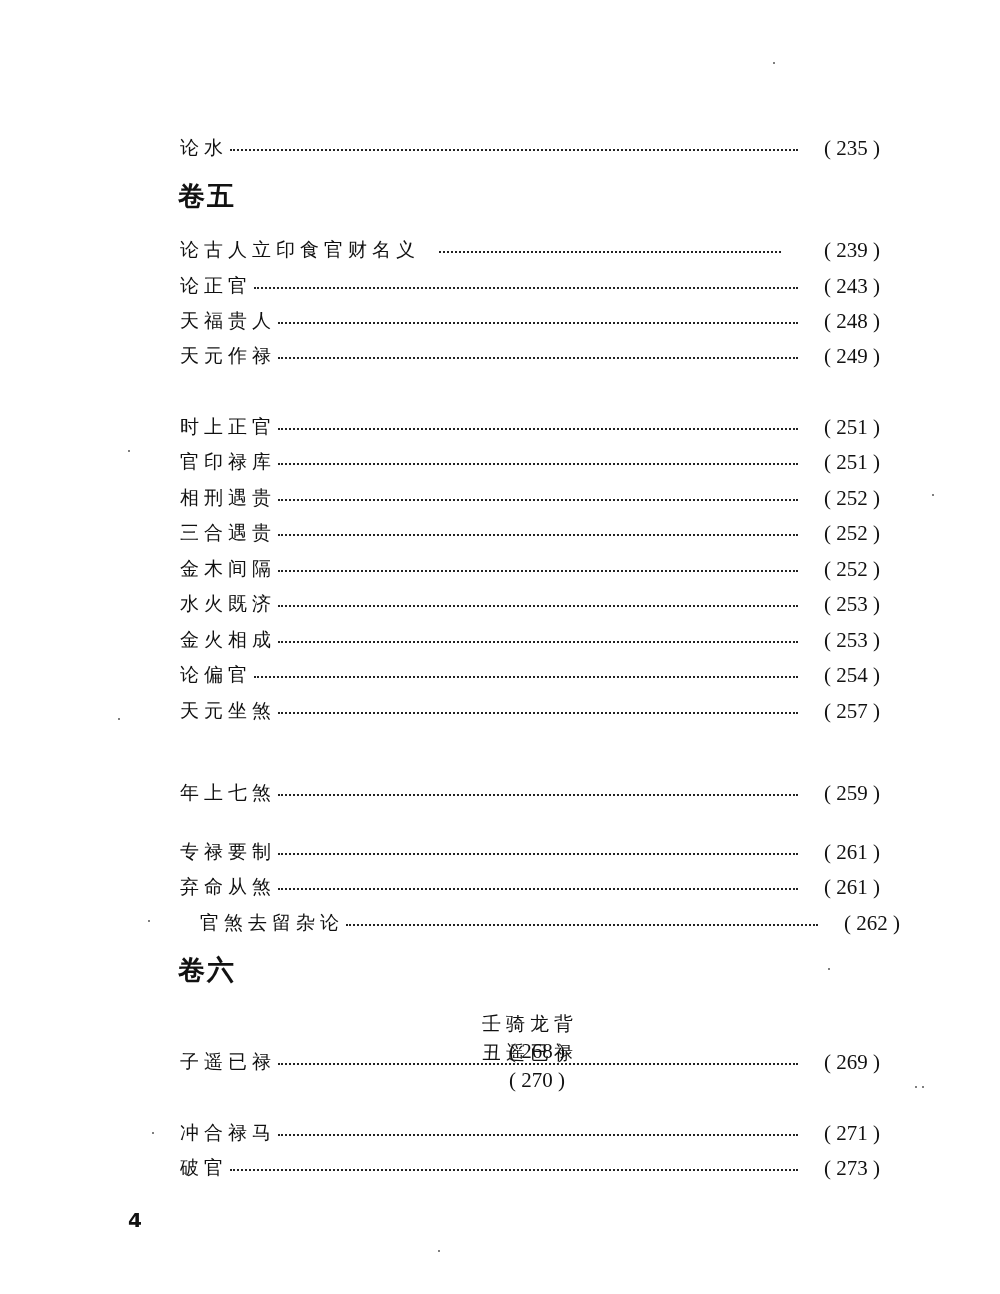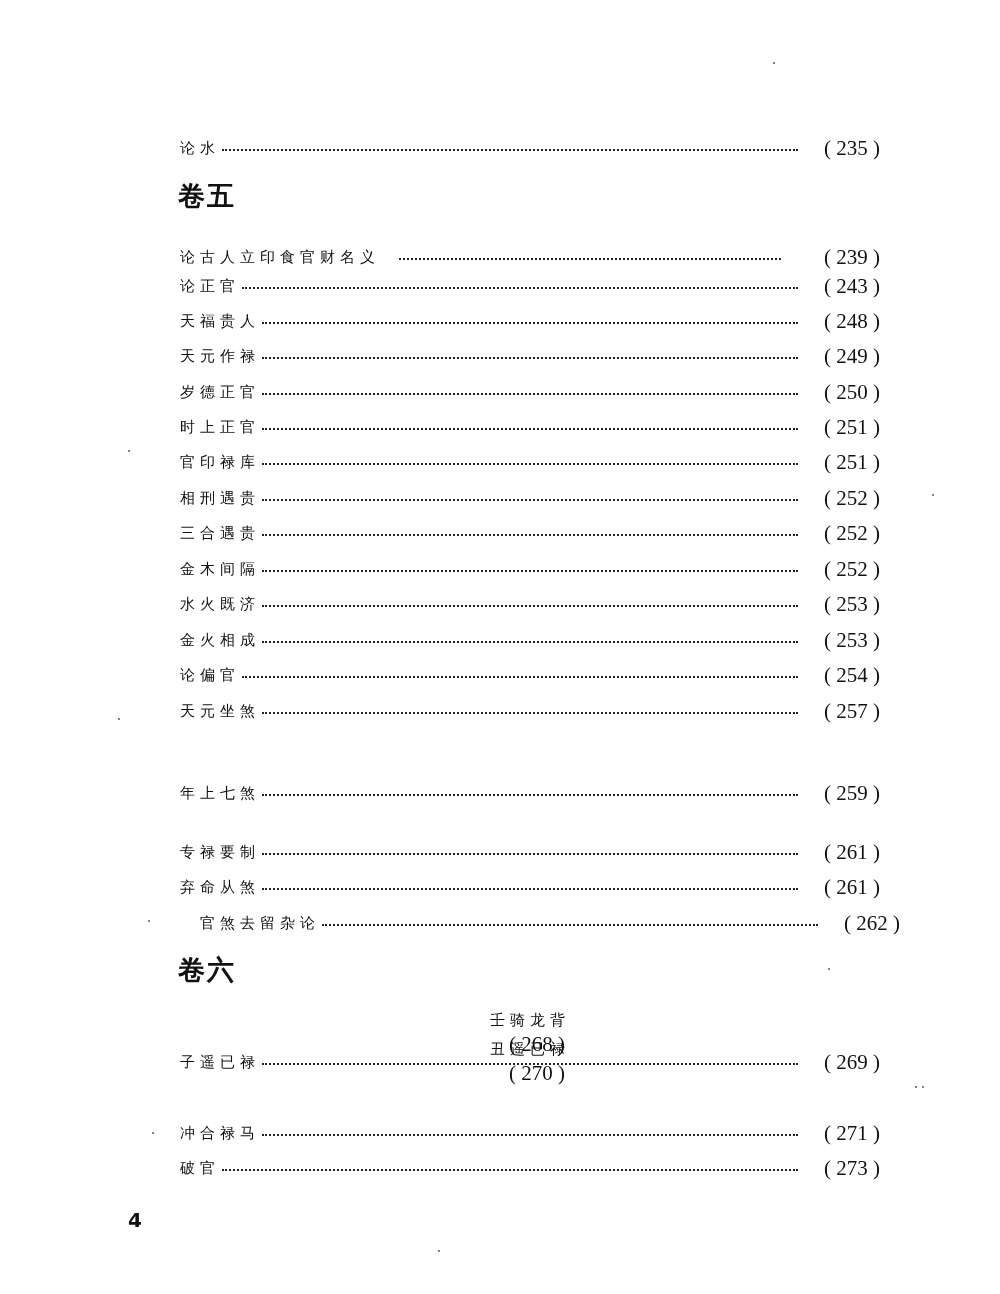--- a/index.html
+++ b/index.html
@@ -7,21 +7,21 @@
       width: 1000px; height: 1294px; position: relative; overflow: hidden;
       font-family: "DejaVu Serif", "Liberation Serif", serif;
       color: #111111;
     }
     .page { position: absolute; left: 0; top: 0; width: 1000px; height: 1294px; }
     .toc-row {
       position: absolute; left: 180px; width: 700px; height: 30px;
       display: flex; align-items: center;
     }
     .toc-title {
-      font-size: 15px; letter-spacing: 5px; white-space: nowrap;
+      font-size: 19px; letter-spacing: 5px; white-space: nowrap;
       font-family: Liberation Serif, serif;
       font-weight: normal;
     }
     .toc-dots {
       flex: 1; height: 2px; margin: 0 12px 0 2px;
       border-bottom: 2px dotted #222222; transform: translateY(1px);
     }
     .toc-page {
       font-size: 21px; white-space: nowrap; width: 70px; text-align: right;
       font-family: "Liberation Serif", "DejaVu Serif", serif;
@@ -45,44 +45,39 @@
 <div class="page">
 
   <div class="toc-row" style="top:133px;">
     <span class="toc-title">论水</span>
     <span class="toc-dots"></span>
     <span class="toc-page">( 235 )</span>
   </div>
 
   <div class="section-title" style="top:178px;">卷五</div>
 
-  <div class="toc-row" style="top:242px;gap:17px;">
+  <div class="toc-row" style="top:235px;gap:17px;">
       <span class="toc-title">论古人立印食官财名义</span>
       <span class="toc-dots"></span>
       <span class="toc-page">( 239 )</span>
     </div>
   <div class="toc-row" style="top:271px;">
       <span class="toc-title">论正官</span>
       <span class="toc-dots"></span>
       <span class="toc-page">( 243 )</span>
     </div>
   <div class="toc-row" style="top:306px;">
       <span class="toc-title">天福贵人</span>
       <span class="toc-dots"></span>
       <span class="toc-page">( 248 )</span>
     </div>
   <div class="toc-row" style="top:341px;">
       <span class="toc-title">天元作禄</span>
       <span class="toc-dots"></span>
       <span class="toc-page">( 249 )</span>
-    </div>
-  <div class="toc-row" style="top:377px;">
-      <span class="toc-title">岁德正官</span>
-      <span class="toc-dots"></span>
-      <span class="toc-page">( 250 )</span>
     </div>
   <div class="toc-row" style="top:412px;">
       <span class="toc-title">时上正官</span>
       <span class="toc-dots"></span>
       <span class="toc-page">( 251 )</span>
     </div>
   <div class="toc-row" style="top:447px;">
       <span class="toc-title">官印禄库</span>
       <span class="toc-dots"></span>
       <span class="toc-page">( 251 )</span>

